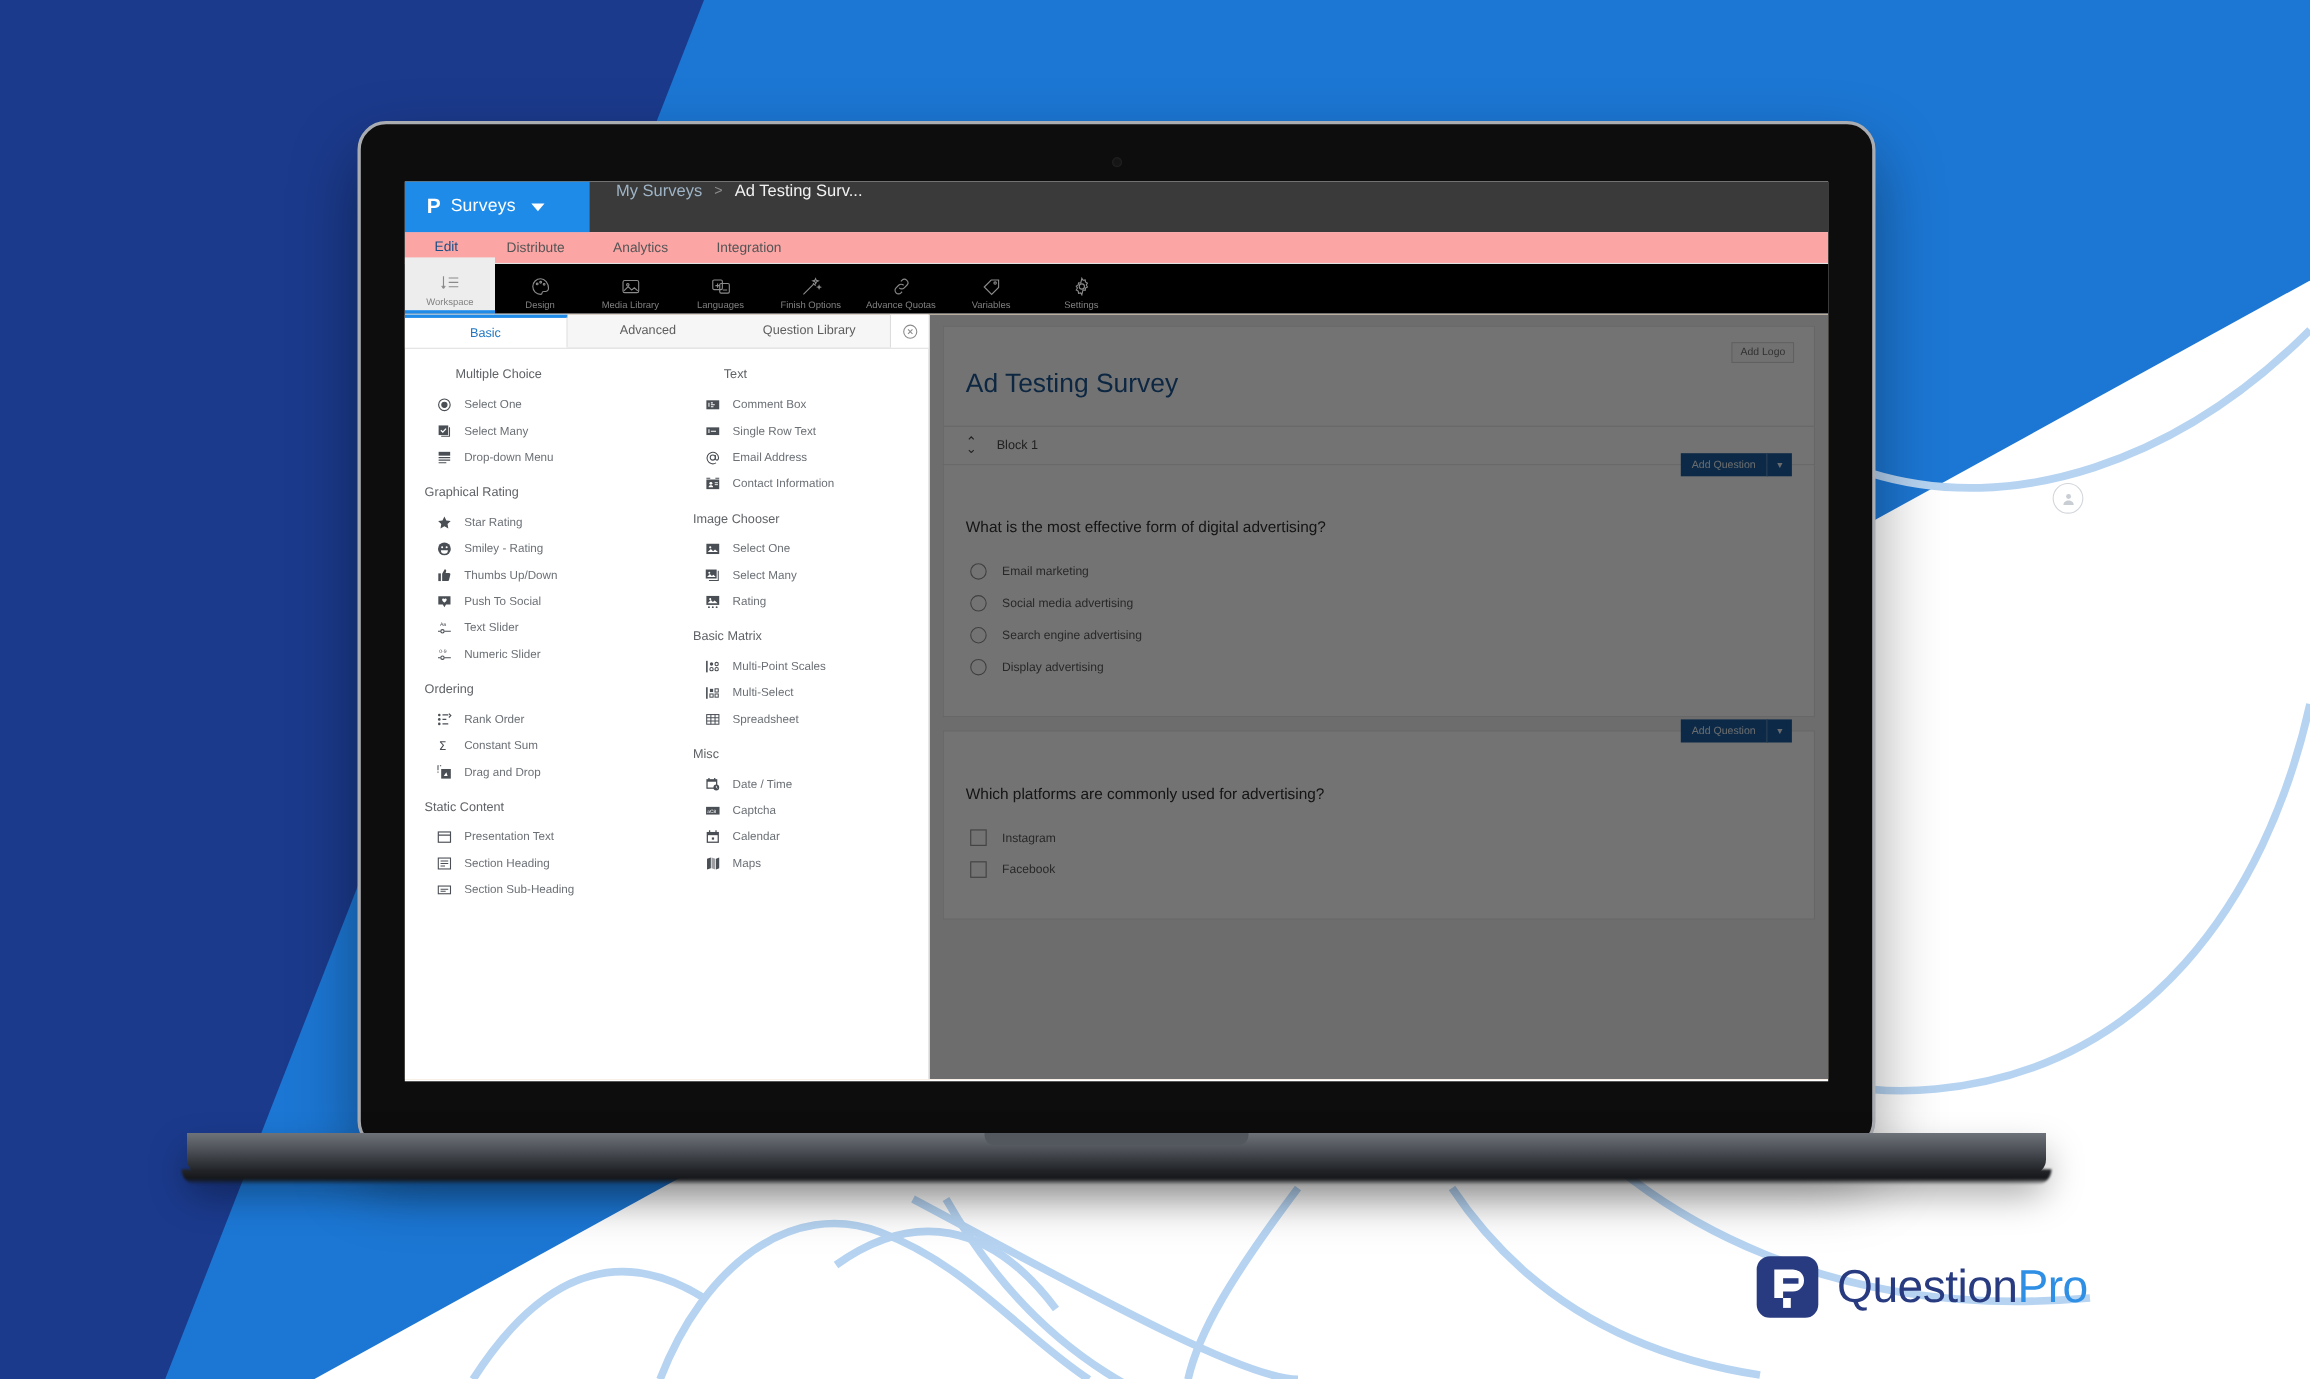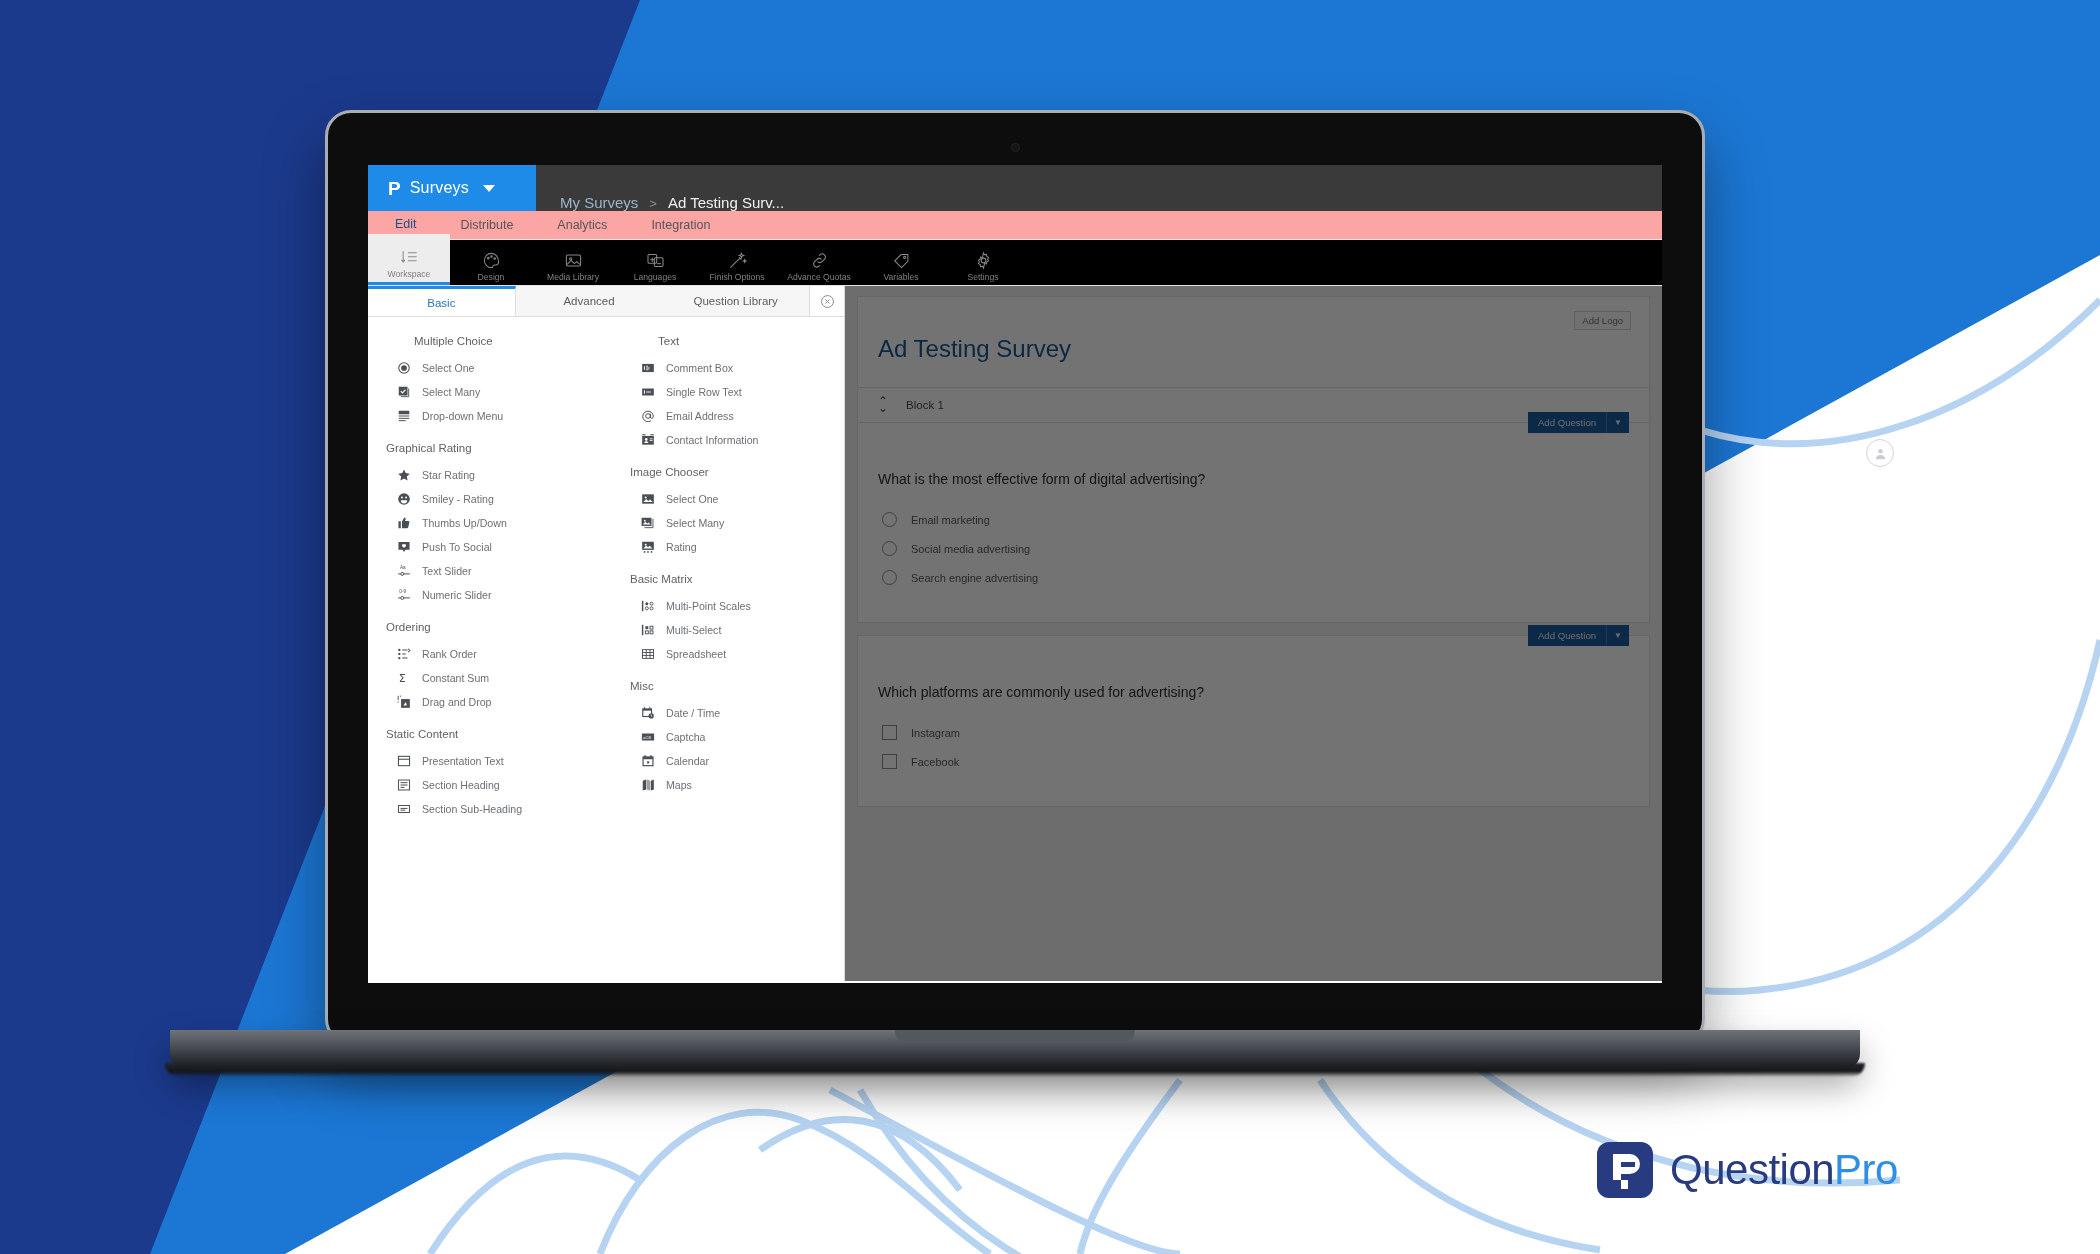--- a/index.html
+++ b/index.html
@@ -58,21 +58,21 @@
     background:linear-gradient(180deg,#24262a 0%,#15171a 60%,rgba(10,10,12,0) 100%);
     border-radius:0 0 60px 60px;filter:blur(1px);}
   
   .topbar{height:46px;background:#3a3a3a;display:flex;align-items:stretch;}
   .brand{background:#1e8be8;color:#fff;display:flex;align-items:center;gap:9px;
     padding:0 20px;min-width:128px;}
   .brand .pmark{font-size:19px;font-weight:bold;line-height:1;}
   .brand .btxt{font-size:16px;letter-spacing:.2px;}
   .brand .caret{width:0;height:0;border-left:6px solid transparent;border-right:6px solid transparent;
     border-top:7px solid #fff;margin-left:5px;}
-  .crumbs{display:flex;align-items:flex-end;gap:11px;padding-left:24px;color:#cfd3d6;font-size:15px;}
+  .crumbs{display:flex;align-items:flex-start;gap:11px;padding-left:24px;color:#cfd3d6;font-size:15px;}
   .crumbs .c1{color:#9fb4c6;}
   .crumbs .sep{color:#8d8d8d;font-size:13px;}
   .crumbs .c2{color:#f2f2f2;}
   .tabsbar{height:28px;background:#fca5a5;border-bottom:1px solid #e2e2e2;
     display:flex;align-items:center;padding-left:25px;gap:40px;}
   .tabsbar a{font-size:12.5px;color:#555;text-decoration:none;padding:4px 2px;}
   .tabsbar a.active{color:#1b4f86;border-bottom:2px solid #1e8be8;}
   .ribbon{height:45px;background:#000000;border-bottom:1px solid #e4e4e4;display:flex;align-items:flex-end;}
   .ritem{width:82px;height:45px;display:flex;flex-direction:column;align-items:center;
     justify-content:flex-end;padding-bottom:3px;color:#808080;font-size:8.6px;gap:2px;}
@@ -600,20 +600,24 @@
                   <span>Email marketing</span>
                 </div>
                 <div class="opt">
                   <span class="radio"></span>
                   <span>Social media advertising</span>
                 </div>
                 <div class="opt">
                   <span class="radio"></span>
                   <span>Search engine advertising</span>
                 </div>
+                <div class="opt">
+                  <span class="radio"></span>
+                  <span>Display advertising</span>
+                </div>
               </div>
             </div>
 
             <div class="qsec" style="margin-top:12px;border-top:1px solid #e3e3e3;">
               <div class="addq">
                 <span class="lbl">Add Question</span>
                 <span class="dd">▼</span>
               </div>
               <div class="qtext">Which platforms are commonly used for advertising?</div>
               <div class="opts">

